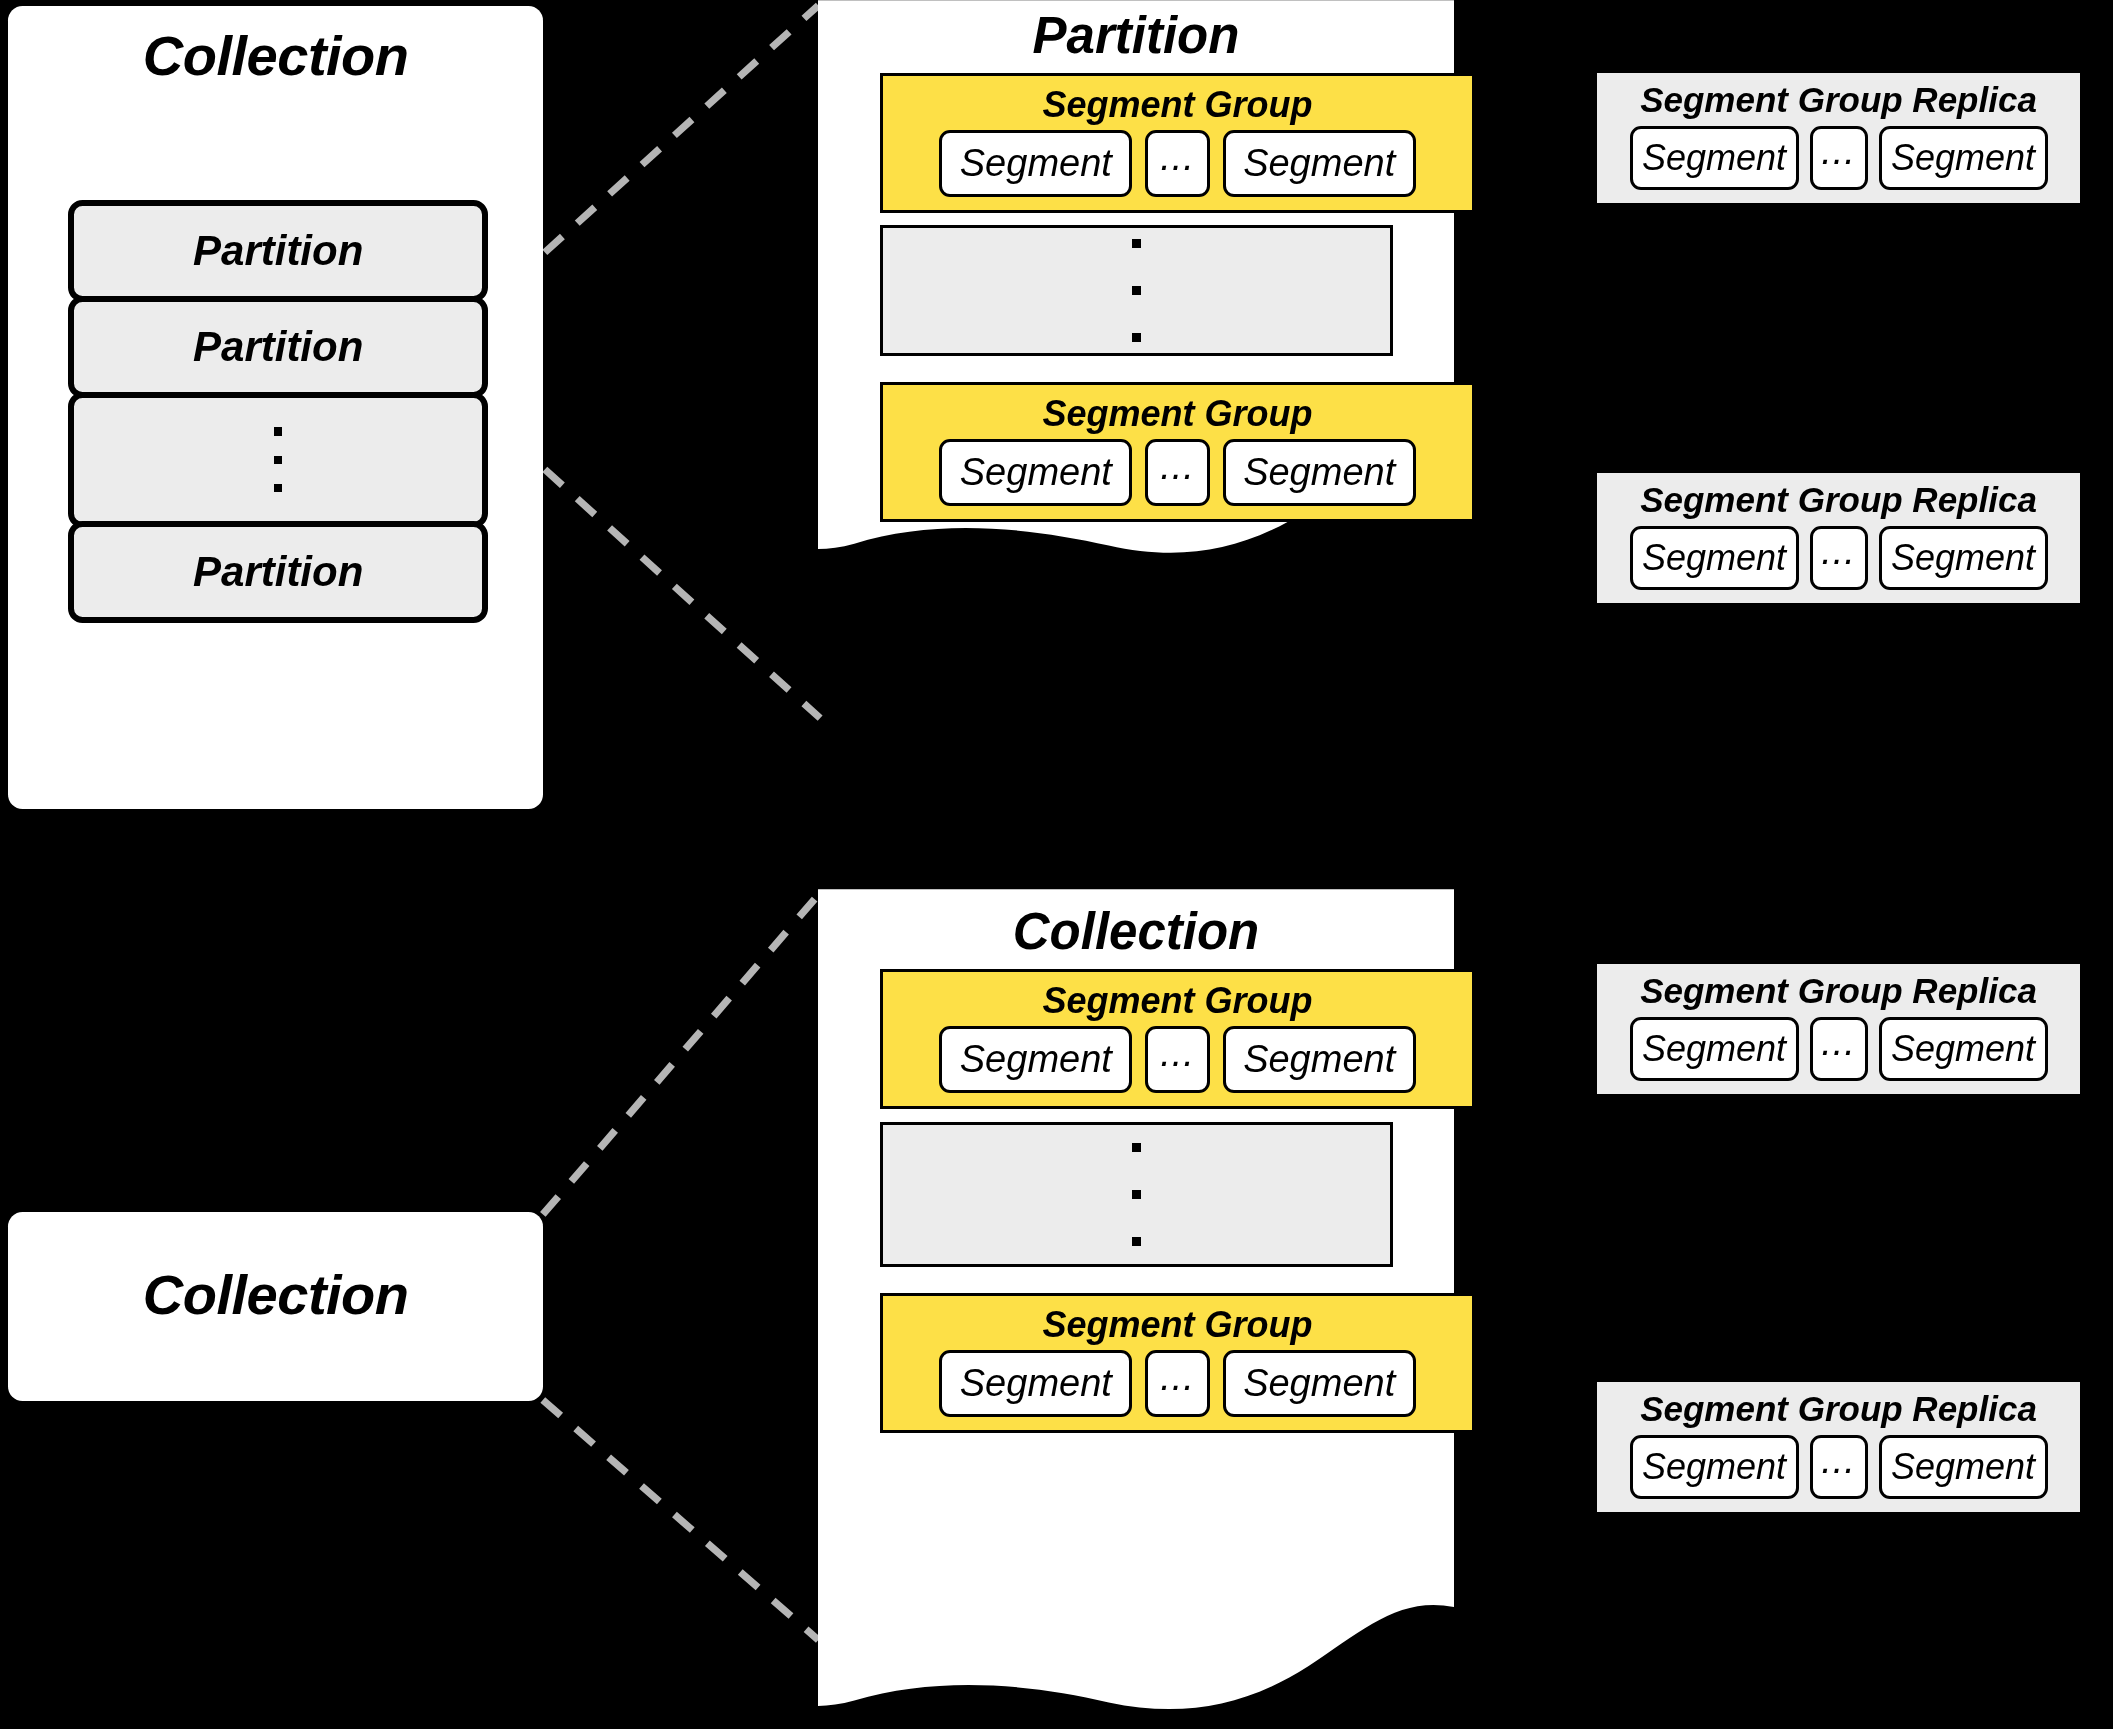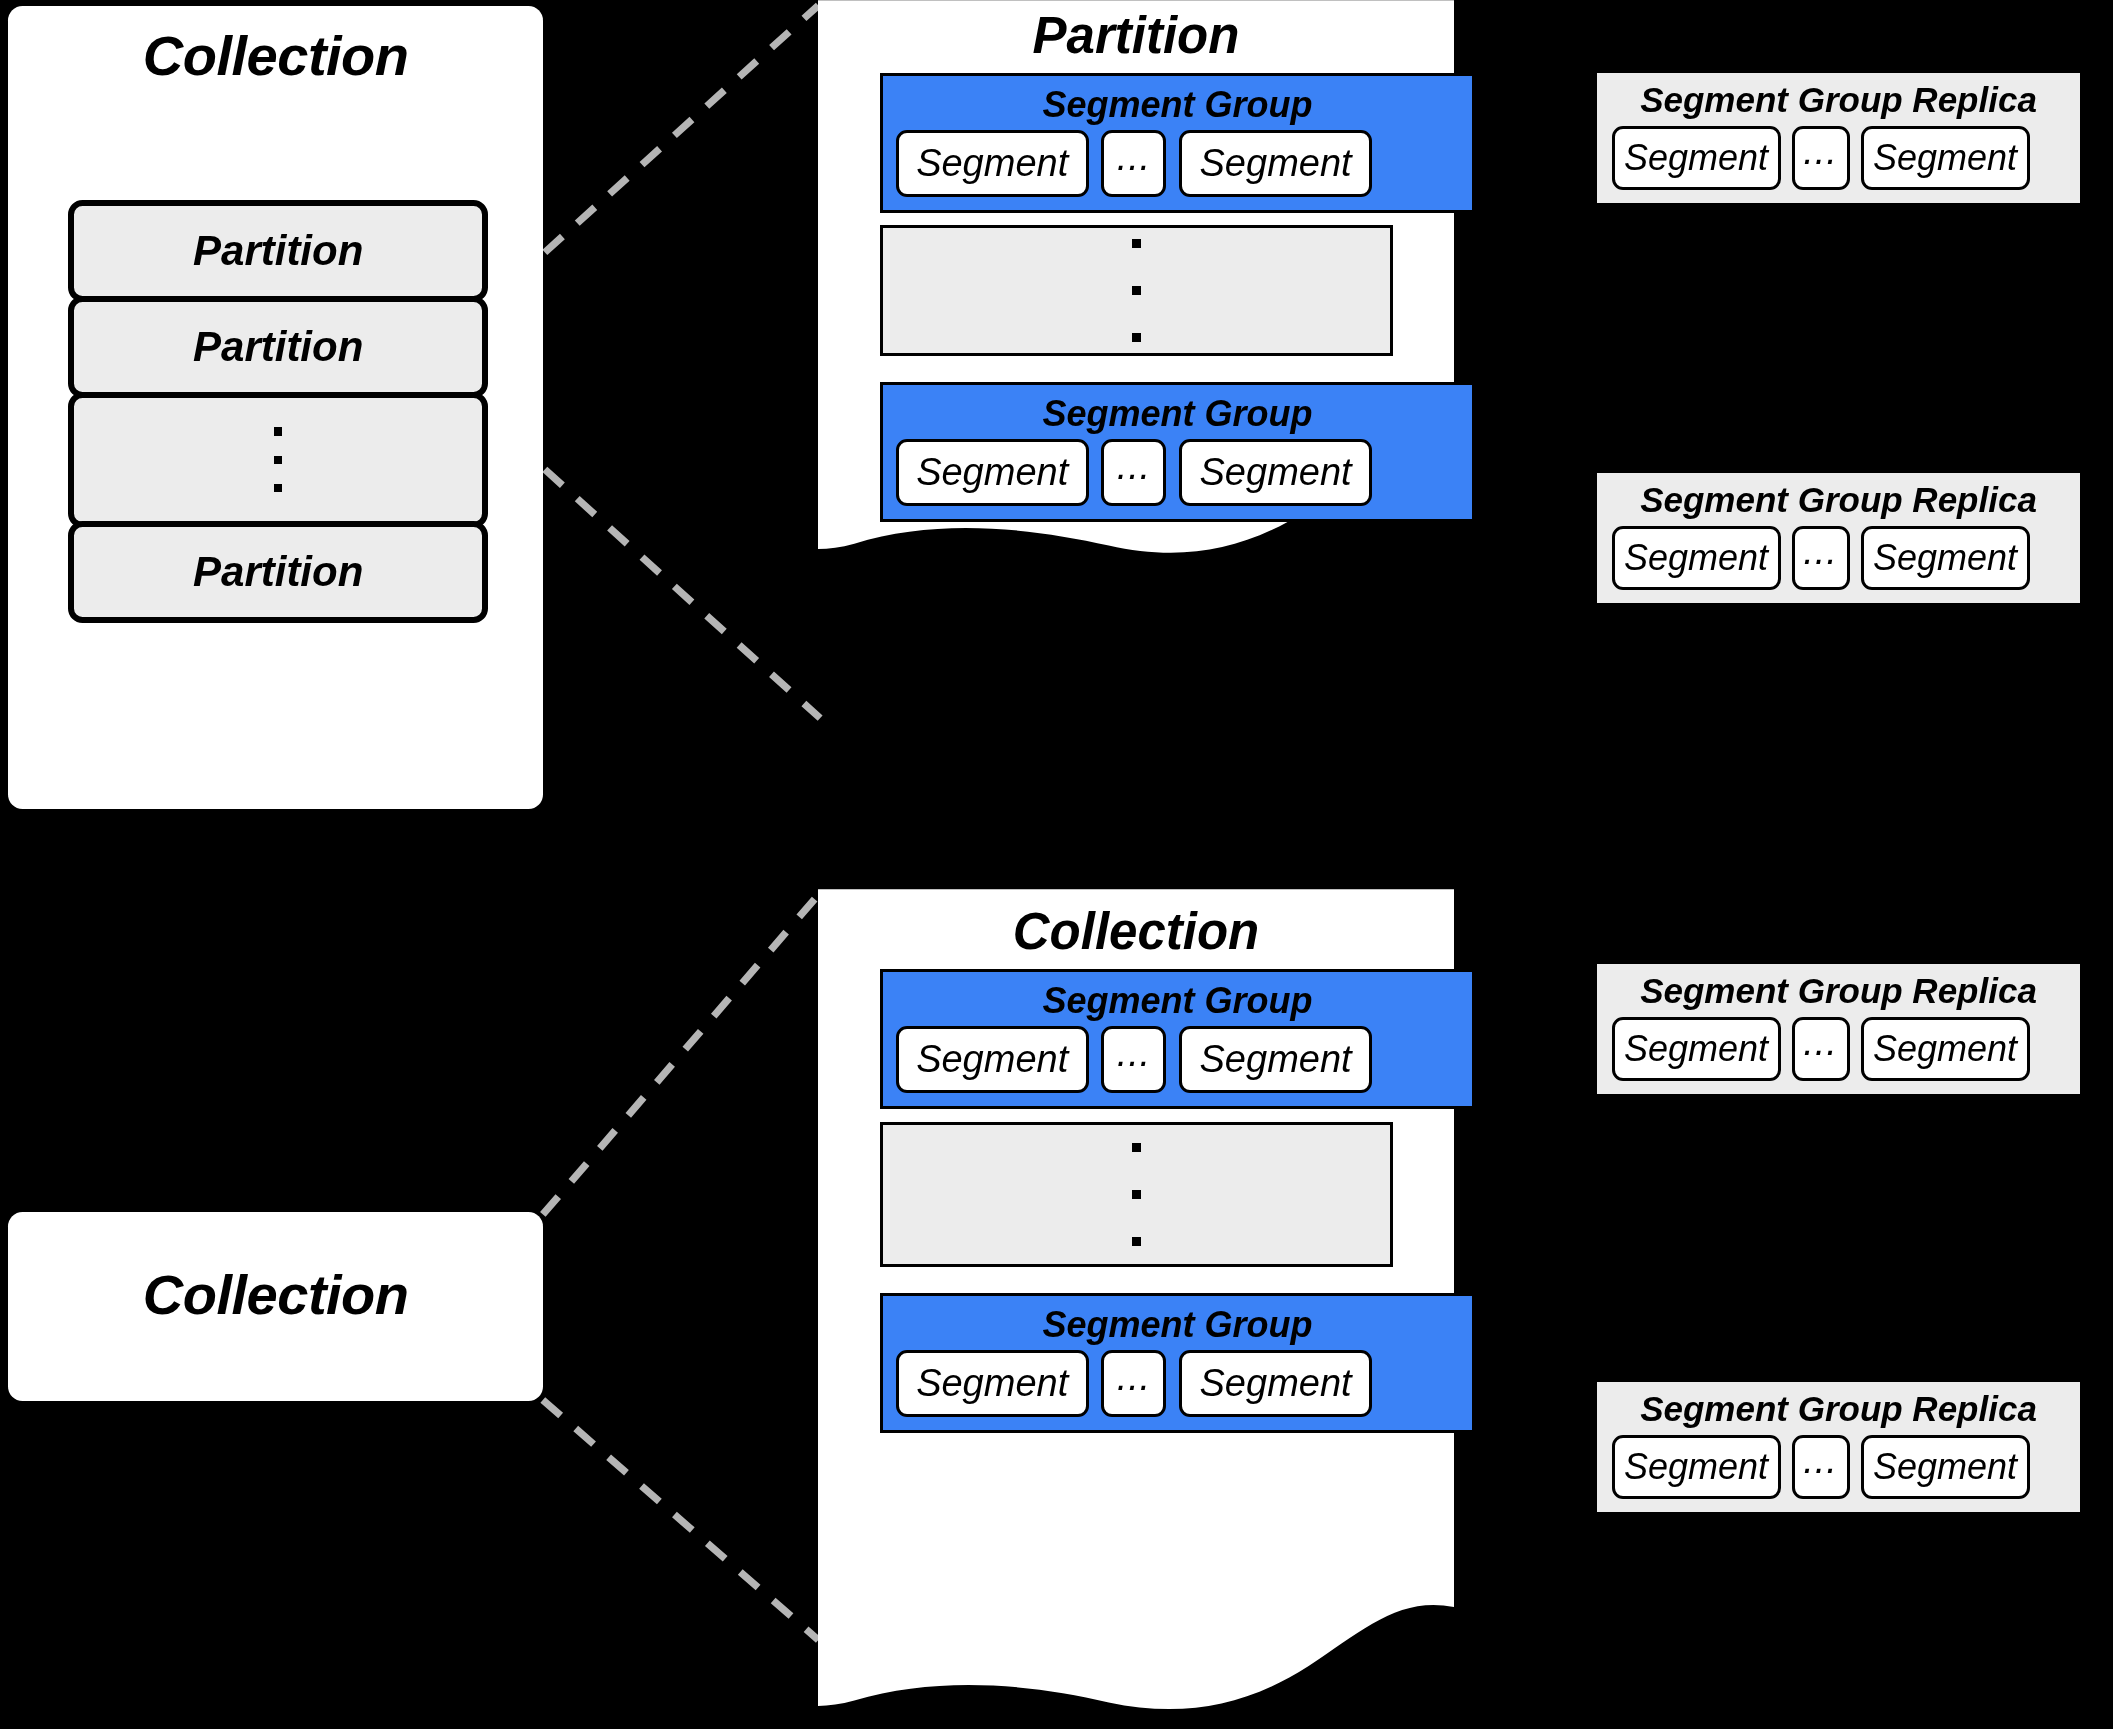--- a/index.html
+++ b/index.html
@@ -54,28 +54,28 @@
   .panel-title{
     position:absolute;left:0;width:636px;text-align:center;
     font-size:51px;font-weight:bold;color:#000;
   }
   #partition-panel .panel-title{top:5.5px;}
   #collection-panel .panel-title{top:12.7px;}
 
   
   .seg-group{
     position:absolute;box-sizing:border-box;
-    background:#3b82f6;border:3.6px solid #000;
+    background:#fde047;border:3.6px solid #000;
     width:595px;left:62px;
   }
   .seg-group .sg-title{
     text-align:center;font-size:36px;font-weight:bold;color:#000;
     margin-top:11px;margin-bottom:7.3px;line-height:1;
   }
-  .seg-row{display:flex;align-items:center;gap:12.7px;margin:0 12.7px 12.7px 12.7px;}
+  .seg-row{display:flex;align-items:center;justify-content:center;gap:12.7px;margin:0 12.7px 12.7px 12.7px;}
   .segment{
     box-sizing:border-box;background:#ffffff;border:3.6px solid #000;border-radius:11px;
     height:67px;display:flex;align-items:center;justify-content:center;
     font-size:38px;color:#000;font-weight:normal;padding:0 12.7px;
   }
   .segment.wide{width:193px;}
   .segment.dots{width:65px;font-size:38px;letter-spacing:0.9px;padding-bottom:12.7px;}
 
   .seg-gap{
     position:absolute;box-sizing:border-box;

